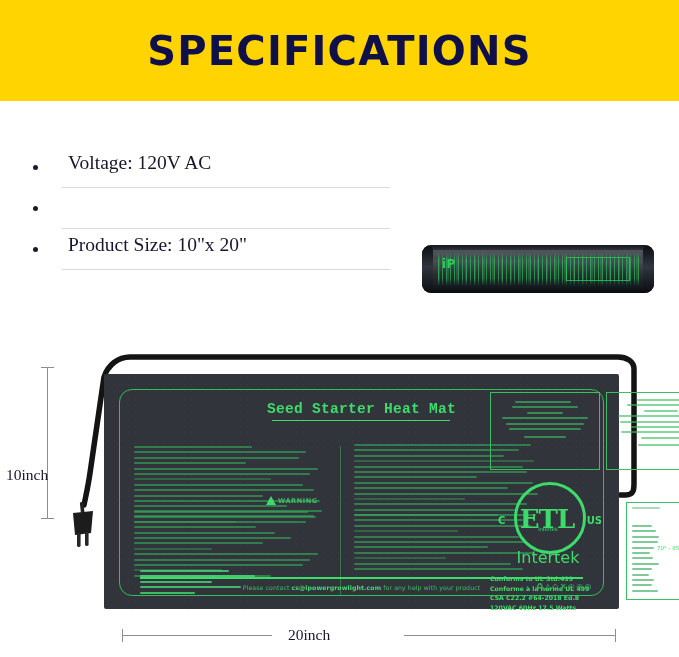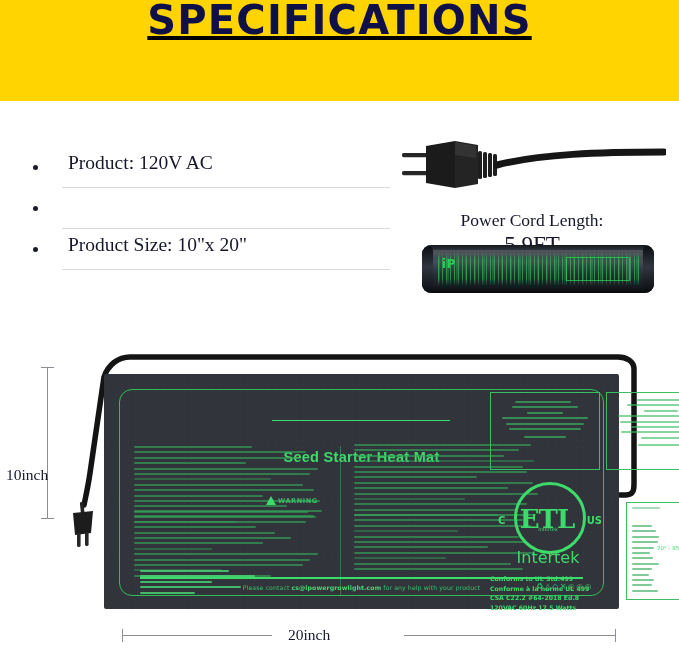--- a/index.html
+++ b/index.html
@@ -7,21 +7,21 @@
     width:679px;height:657px;background:#ffffff;
     font-family:"Liberation Serif", serif;
     overflow:hidden;position:relative;
   }
   .page{position:relative;width:679px;height:657px;}
 
   
   .banner{
     position:absolute;left:0;top:0;width:679px;height:101px;
     background:#FFD400;
-    display:flex;justify-content:center;text-decoration:underline;
+    display:flex;align-items:center;justify-content:center;
   }
   .banner-title{
     font-family:"DejaVu Sans", sans-serif;
     font-weight:bold;
     font-size:40px;
     letter-spacing:1.2px;
     color:#101048;
     text-align:center;
     line-height:1;
   }
@@ -126,22 +126,22 @@
     background-image:radial-gradient(rgba(255,255,255,.035) .8px, transparent .9px);
     background-size:7px 7px;
     border-radius:2px;
   }
   .mat-border{
     position:absolute;left:15px;top:15px;right:15px;bottom:13px;
     border:1.6px solid #2fbf55;border-radius:13px;
   }
   .mat-title{
     position:absolute;left:0;right:0;top:27px;text-align:center;
-    font-family:Liberation Sans, sans-serif;font-weight:bold;
-    font-size:14.5px;color:#3ddc6a;letter-spacing:.3px;margin-top:48px;
+    font-family:Liberation Mono, monospace;font-weight:bold;
+    font-size:14.5px;color:#3ddc6a;letter-spacing:.3px;
   }
   .mat-title-rule{
     position:absolute;left:168px;width:178px;top:46px;height:1.4px;background:#3ddc6a;
   }
   .instr-head{
     position:absolute;left:0;right:0;top:51px;text-align:center;
     font-family:"DejaVu Sans", sans-serif;font-weight:bold;
     font-size:7px;color:#3bbf63;letter-spacing:.8px;
   }
   .instr-dot{
@@ -242,54 +242,34 @@
 
 <div class="page">
 
   <div class="banner">
     <div class="banner-title">SPECIFICATIONS</div>
   </div>
 
   <div class="spec-list">
     <div class="spec-row">
       <span class="spec-bullet"></span>
-      <span class="spec-text">Product: 120V AC</span>
+      <span class="spec-text">Voltage: 120V AC</span>
       <span class="spec-rule"></span>
     </div>
     <div class="spec-row">
       <span class="spec-bullet"></span>
       <span class="spec-rule"></span>
     </div>
     <div class="spec-row">
       <span class="spec-bullet"></span>
       <span class="spec-text">Product Size: 10"x 20"</span>
       <span class="spec-rule"></span>
     </div>
   </div>
 
-  <div class="cord-block">
-    <svg class="plug-svg" width="266" height="62" viewBox="0 0 266 62">
-
-      <rect x="2" y="17" width="26" height="4.2" rx="1.6" fill="#262626"></rect>
-      <rect x="2" y="35" width="26" height="4.2" rx="1.6" fill="#262626"></rect>
-
-      <path d="M26 10 L55 5 L55 52 L26 47 Z" fill="#1b1b1b"></path>
-      <path d="M55 5 L78 9 L78 48 L55 52 Z" fill="#242424"></path>
-      <path d="M55 6 L76 10 L76 22 L55 19 Z" fill="#333"></path>
-
-      <rect x="78" y="15" width="4" height="28" rx="1.6" fill="#1e1e1e"></rect>
-      <rect x="83" y="16" width="4" height="26" rx="1.6" fill="#1e1e1e"></rect>
-      <rect x="88" y="17" width="4" height="24" rx="1.6" fill="#1e1e1e"></rect>
-      <rect x="93" y="18" width="4" height="22" rx="1.6" fill="#1e1e1e"></rect>
-
-      <path d="M97 29 C140 18, 200 16, 264 16" stroke="#161616" stroke-width="7" fill="none" stroke-linecap="round"></path>
-    </svg>
-    <div class="cord-caption">Power Cord Length:</div>
-    <div class="cord-value">5.9FT</div>
-  </div>
 
   <div class="roll">
     <div class="roll-gloss"></div>
     <div class="roll-ink"></div>
     <div class="roll-box"></div>
     <div class="roll-logo">iP</div>
     <div class="roll-cap roll-cap-l"></div>
     <div class="roll-cap roll-cap-r"></div>
   </div>
 

